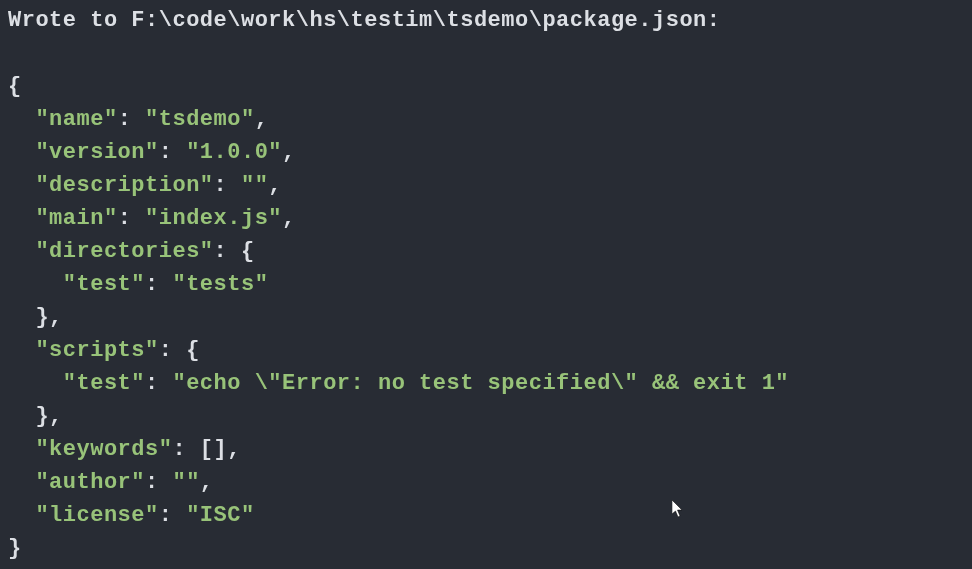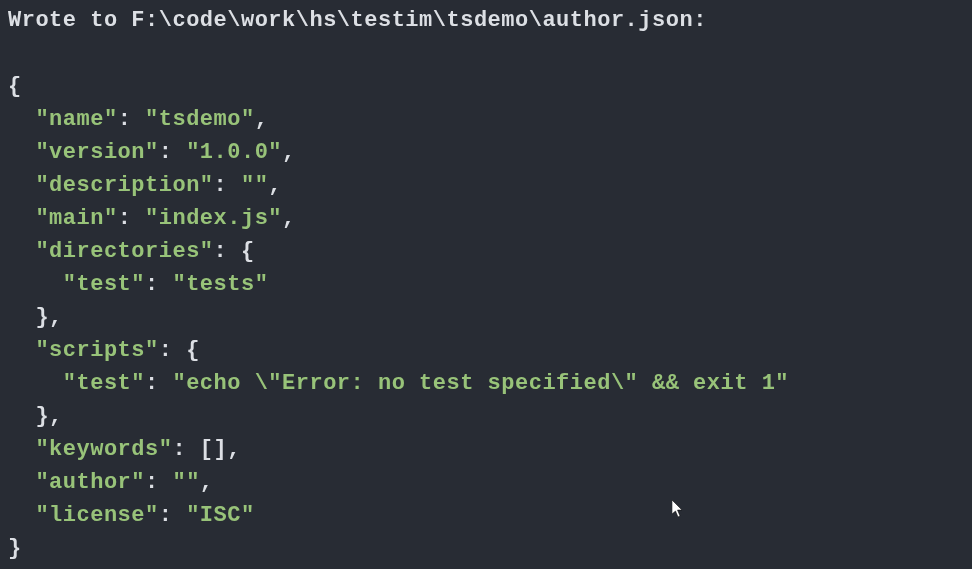--- a/index.html
+++ b/index.html
@@ -38,21 +38,21 @@
       left: 672px;
       top: 500px;
       width: 12px;
       height: 18px;
       pointer-events: none;
     }
   </style>
 </head>
 <body>
 
-<div class="terminal-output"><span><span>Wrote to </span><span>F:\code\work\hs\testim\tsdemo\author.json</span><span>:</span></span>
+<div class="terminal-output"><span><span>Wrote to </span><span>F:\code\work\hs\testim\tsdemo\package.json</span><span>:</span></span>
 
 <span class="punct">{</span>
 <span>  </span><span class="key">"name"</span><span class="punct">: </span><span class="string">"tsdemo"</span><span class="punct">,</span>
 <span>  </span><span class="key">"version"</span><span class="punct">: </span><span class="string">"1.0.0"</span><span class="punct">,</span>
 <span>  </span><span class="key">"description"</span><span class="punct">: </span><span class="string">""</span><span class="punct">,</span>
 <span>  </span><span class="key">"main"</span><span class="punct">: </span><span class="string">"index.js"</span><span class="punct">,</span>
 <span>  </span><span class="key">"directories"</span><span class="punct">: </span><span class="punct">{</span>
 <span>    </span><span class="key">"test"</span><span class="punct">: </span><span class="string">"tests"</span>
 <span>  </span><span class="punct">},</span>
 <span>  </span><span class="key">"scripts"</span><span class="punct">: </span><span class="punct">{</span>

